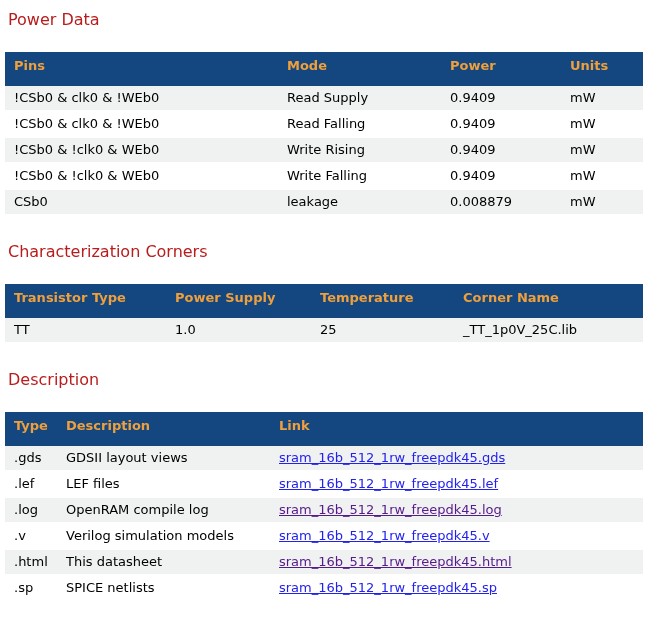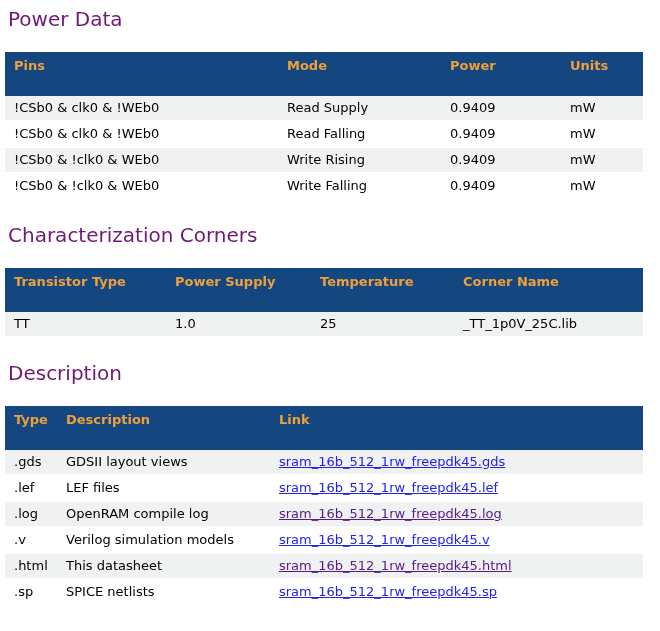--- a/index.html
+++ b/index.html
@@ -11,41 +11,41 @@
     width: 660px;
     height: 631px;
     overflow: hidden;
     font-family: "DejaVu Sans", "Liberation Sans", sans-serif;
     color: #000000;
   }
   main.page {
     padding: 6px 5px 0 5px;
   }
   h2.section-heading {
-    font-size: 20px;
+    font-size: 16px;
     font-weight: normal;
-    color: #701a75;
+    color: #b91c1c;
     margin: 24px 0 21px 3px;
     line-height: 23px;
   }
   section.first h2.section-heading {
     margin-top: 2px;
   }
   table.data-table {
     border-collapse: collapse;
     table-layout: fixed;
     width: 638px;
   }
   table.data-table th {
     background: var(--header-bg, #14467F);
     color: var(--header-fg, #EFA03C);
     font-size: 13px;
     font-weight: bold;
     text-align: left;
-    padding: 6px 8px 22px 9px;
+    padding: 6px 8px 12px 9px;
     line-height: 16px;
     overflow: hidden;
     white-space: nowrap;
   }
   table.data-table td {
     font-size: 13px;
     padding: 4px 8px 4px 9px;
     line-height: 16px;
     border-bottom: 2px solid #ffffff;
     overflow: hidden;
@@ -113,20 +113,26 @@
             <td>Write Rising</td>
             <td>0.9409</td>
             <td>mW</td>
           </tr>
           <tr>
             <td>!CSb0 &amp; !clk0 &amp; WEb0</td>
             <td>Write Falling</td>
             <td>0.9409</td>
             <td>mW</td>
           </tr>
+          <tr>
+            <td>CSb0</td>
+            <td>leakage</td>
+            <td>0.008879</td>
+            <td>mW</td>
+          </tr>
         </tbody>
       </table>
   </section>
 
   <section>
     <h2 class="section-heading">Characterization Corners</h2>
     <table class="data-table t-corners">
         <colgroup>
           <col class="c0">
           <col class="c1">

